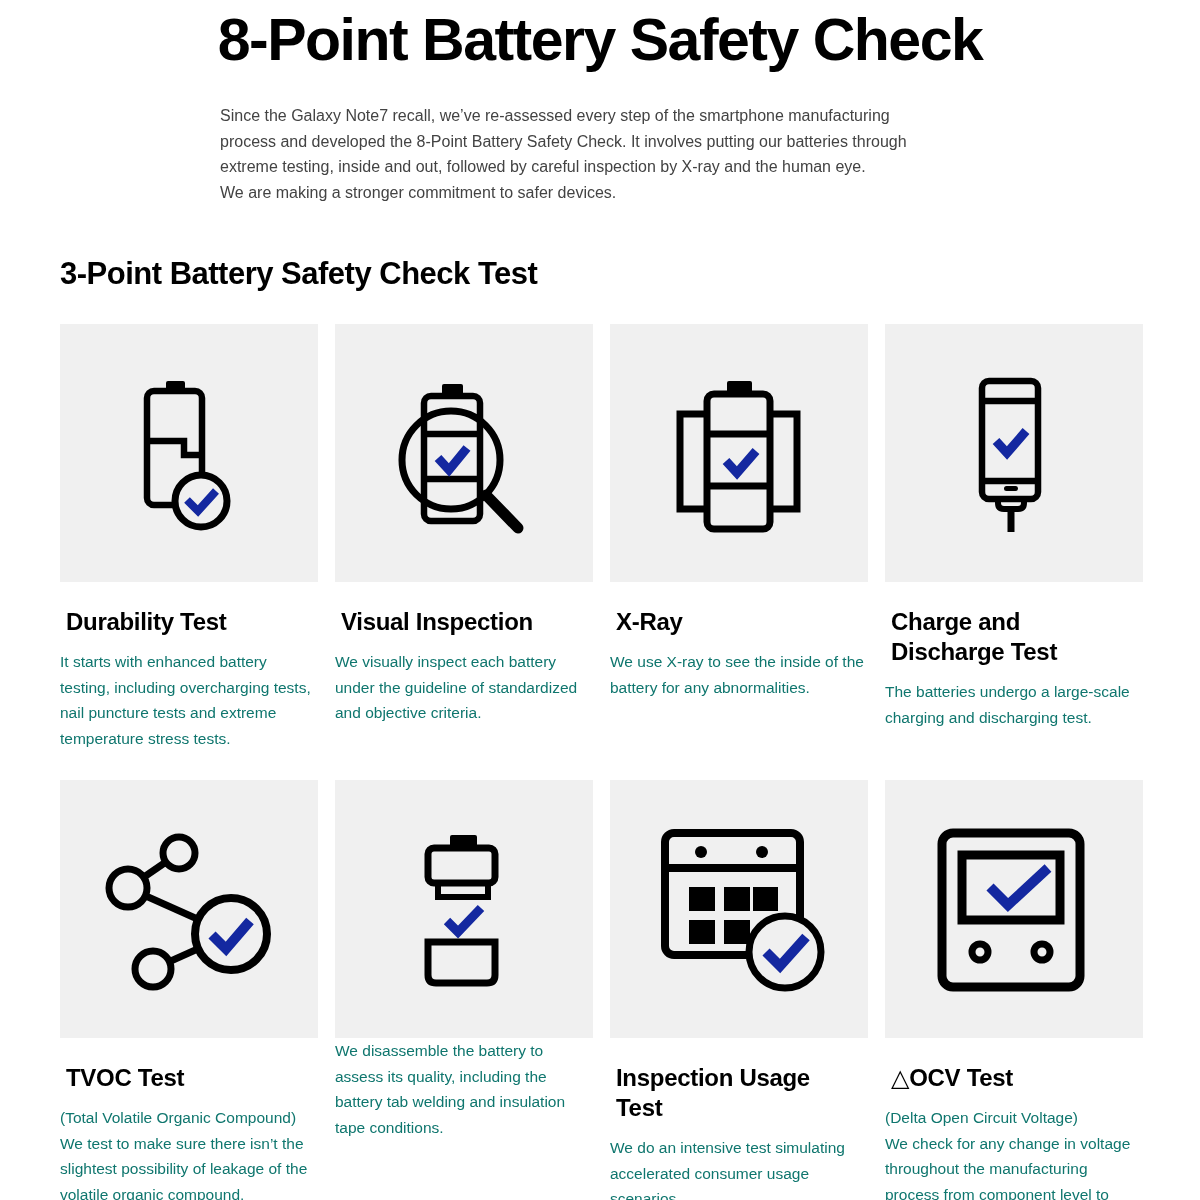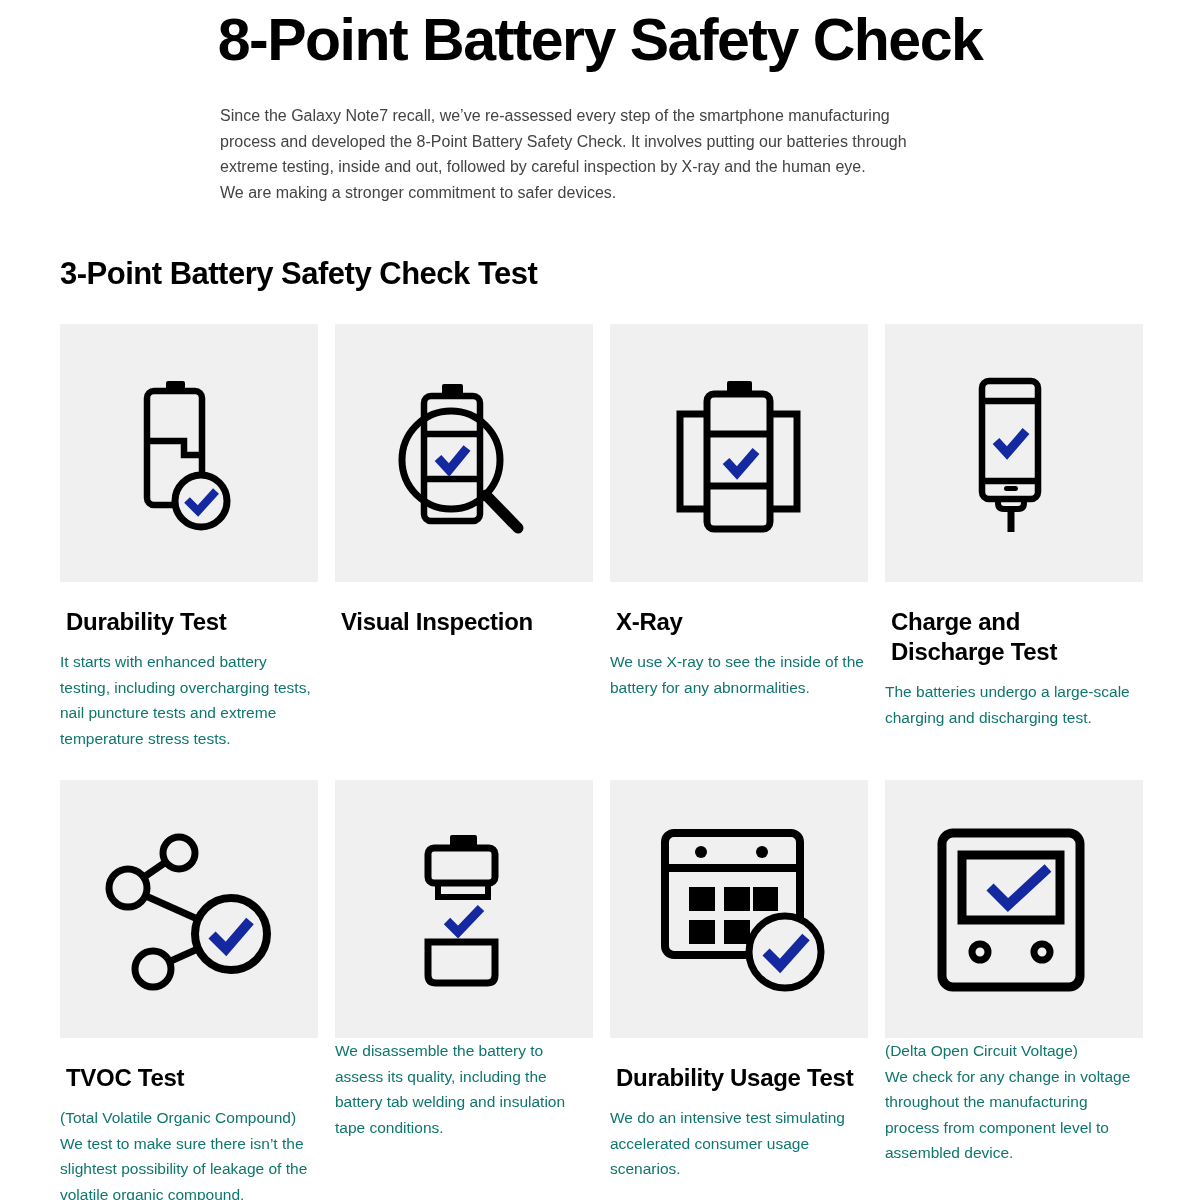--- a/index.html
+++ b/index.html
@@ -102,20 +102,21 @@
         <rect x="107" y="60" width="21" height="13" rx="2" fill="#000"></rect>
         <rect x="89" y="72" width="56" height="125" rx="7" fill="none" stroke="#000" stroke-width="6.5"></rect>
         <line x1="89" y1="110" x2="145" y2="110" stroke="#000" stroke-width="6.5"></line>
         <line x1="89" y1="155" x2="145" y2="155" stroke="#000" stroke-width="6.5"></line>
         <circle cx="116" cy="136" r="49" fill="none" stroke="#000" stroke-width="7"></circle>
         <line x1="151" y1="171" x2="183" y2="204" stroke="#000" stroke-width="11" stroke-linecap="round"></line>
         <path d="M103,134 L114,146 L132,124" fill="none" stroke="#1428a0" stroke-width="9"></path>
       </svg>
     </div>
     <h3 class="card-title">Visual Inspection</h3>
+    <p class="card-body">We visually inspect each battery under the guideline of standardized and objective criteria.</p>
   </div>
 
   <div class="card">
     <div class="tile">
       <svg width="258" height="258" viewBox="0 0 258 258">
         <rect x="70" y="90" width="117" height="95" fill="none" stroke="#000" stroke-width="7"></rect>
         <rect x="97" y="70" width="63" height="135" rx="7" fill="#f0f0f0" stroke="#000" stroke-width="7"></rect>
         <rect x="117" y="57" width="25" height="13" rx="2" fill="#000"></rect>
         <line x1="97" y1="110" x2="160" y2="110" stroke="#000" stroke-width="7"></line>
         <line x1="97" y1="162" x2="160" y2="162" stroke="#000" stroke-width="7"></line>
@@ -182,31 +183,32 @@
         <circle cx="152" cy="72" r="6" fill="#000"></circle>
         <rect x="79" y="107" width="26" height="24" fill="#000"></rect>
         <rect x="114" y="107" width="26" height="24" fill="#000"></rect>
         <rect x="143" y="107" width="25" height="24" fill="#000"></rect>
         <rect x="79" y="140" width="26" height="24" fill="#000"></rect>
         <rect x="114" y="140" width="26" height="24" fill="#000"></rect>
         <circle cx="175" cy="172" r="36" fill="#f0f0f0" stroke="#000" stroke-width="7"></circle>
         <path d="M156,172 L170,186 L196,157" fill="none" stroke="#1428a0" stroke-width="10"></path>
       </svg>
     </div>
-    <h3 class="card-title">Durability Usage Test</h3>
+    <h3 class="card-title">Inspection Usage Test</h3>
     <p class="card-body">We do an intensive test simulating accelerated consumer usage scenarios.</p>
   </div>
 
   <div class="card">
     <div class="tile">
       <svg width="258" height="258" viewBox="0 0 258 258">
         <rect x="57" y="53" width="138" height="154" rx="11" fill="none" stroke="#000" stroke-width="9"></rect>
         <rect x="77" y="75" width="98" height="65" fill="none" stroke="#000" stroke-width="9"></rect>
         <path d="M105,107 L123,125 L163,88" fill="none" stroke="#1428a0" stroke-width="10"></path>
         <circle cx="95" cy="172" r="8" fill="none" stroke="#000" stroke-width="7"></circle>
         <circle cx="157" cy="172" r="8" fill="none" stroke="#000" stroke-width="7"></circle>
       </svg>
     </div>
+    <h3 class="card-title">△OCV Test</h3>
     <p class="card-body">(Delta Open Circuit Voltage)
 We check for any change in voltage throughout the manufacturing process from component level to assembled device.</p>
   </div>
 
 </div>
 
 </body></html>

